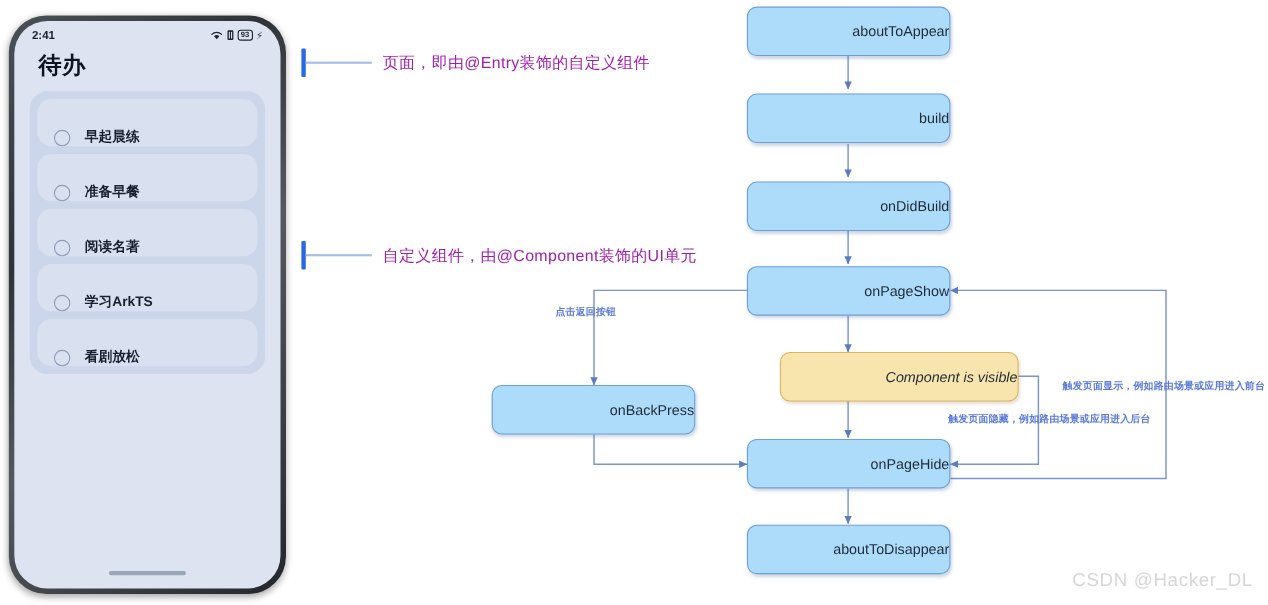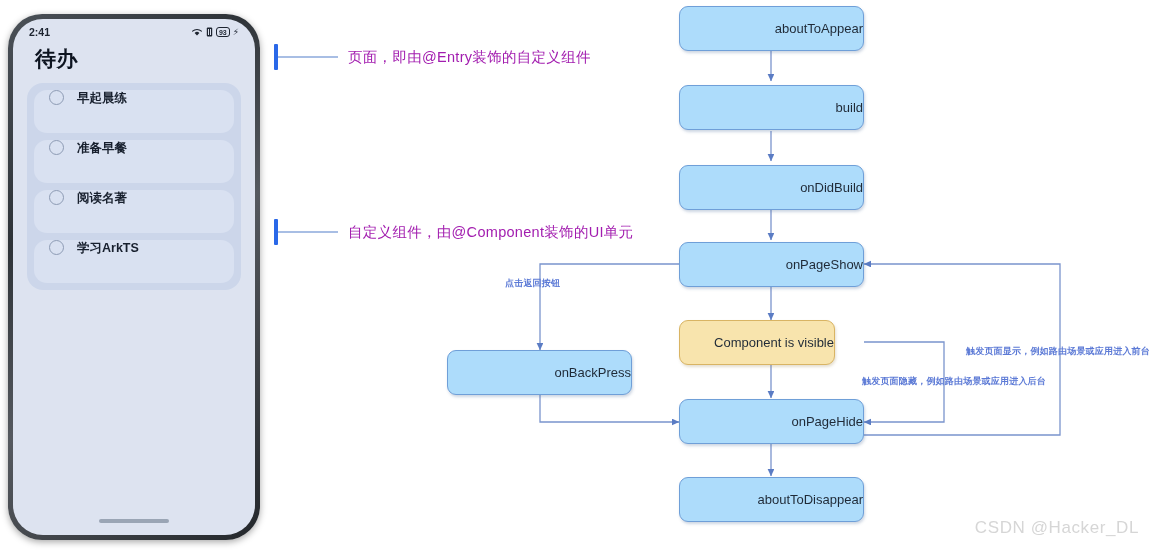--- a/index.html
+++ b/index.html
@@ -41,21 +41,21 @@
   .bolt { font-size: 9px; }
   .page-title {
     font-size: 21px; font-weight: 700; color: #0d1420;
     padding: 4px 0 10px 22px; letter-spacing: .5px;
   }
   .todo-card {
     margin: 0 14px; border-radius: 16px;
     background: #ccd6ea; padding: 7px 7px;
   }
   .todo-item {
-    display: flex; align-items: flex-start; gap: 13px;
+    display: flex; align-items: flex-end; gap: 13px;
     background: #d9e1f1; border-radius: 13px;
     height: 43px; padding: 0 15px; margin-bottom: 7px;
   }
   .todo-item:last-child { margin-bottom: 0; }
   .circle {
     width: 15px; height: 15px; border-radius: 50%;
     border: 1.3px solid #8d9bb4; flex: 0 0 auto;
   }
   .todo-text { font-size: 12.5px; color: #18202e; font-weight: 600; }
   .home-indicator {
@@ -133,20 +133,24 @@
           <span class="todo-text">准备早餐</span>
         </div>
         <div class="todo-item">
           <span class="circle"></span>
           <span class="todo-text">阅读名著</span>
         </div>
         <div class="todo-item">
           <span class="circle"></span>
           <span class="todo-text">学习ArkTS</span>
         </div>
+        <div class="todo-item">
+          <span class="circle"></span>
+          <span class="todo-text">看剧放松</span>
+        </div>
       </div>
 
       <div class="home-indicator"></div>
     </div>
   </div>
 
   <div class="annot" style="left:274px; top:44px;">
     <span class="annot-bar"></span>
     <span class="annot-line"></span>
     <span class="annot-text">页面，即由@Entry装饰的自定义组件</span>
@@ -187,21 +191,21 @@
   </div>
   <div class="node blue" style="left:679px; top:85px;  width:185px; height:45px;">
     <span>build</span>
   </div>
   <div class="node blue" style="left:679px; top:165px; width:185px; height:45px;">
     <span>onDidBuild</span>
   </div>
   <div class="node blue" style="left:679px; top:242px; width:185px; height:45px;">
     <span>onPageShow</span>
   </div>
-  <div class="node yellow" style="left:679px; top:320px; width:156px; height:45px;">
+  <div class="node yellow" style="left:709px; top:320px; width:217px; height:45px;font-style:italic;">
     <span>Component is visible</span>
   </div>
   <div class="node blue" style="left:447px; top:350px; width:185px; height:45px;">
     <span>onBackPress</span>
   </div>
   <div class="node blue" style="left:679px; top:399px; width:185px; height:45px;">
     <span>onPageHide</span>
   </div>
   <div class="node blue" style="left:679px; top:477px; width:185px; height:45px;">
     <span>aboutToDisappear</span>

